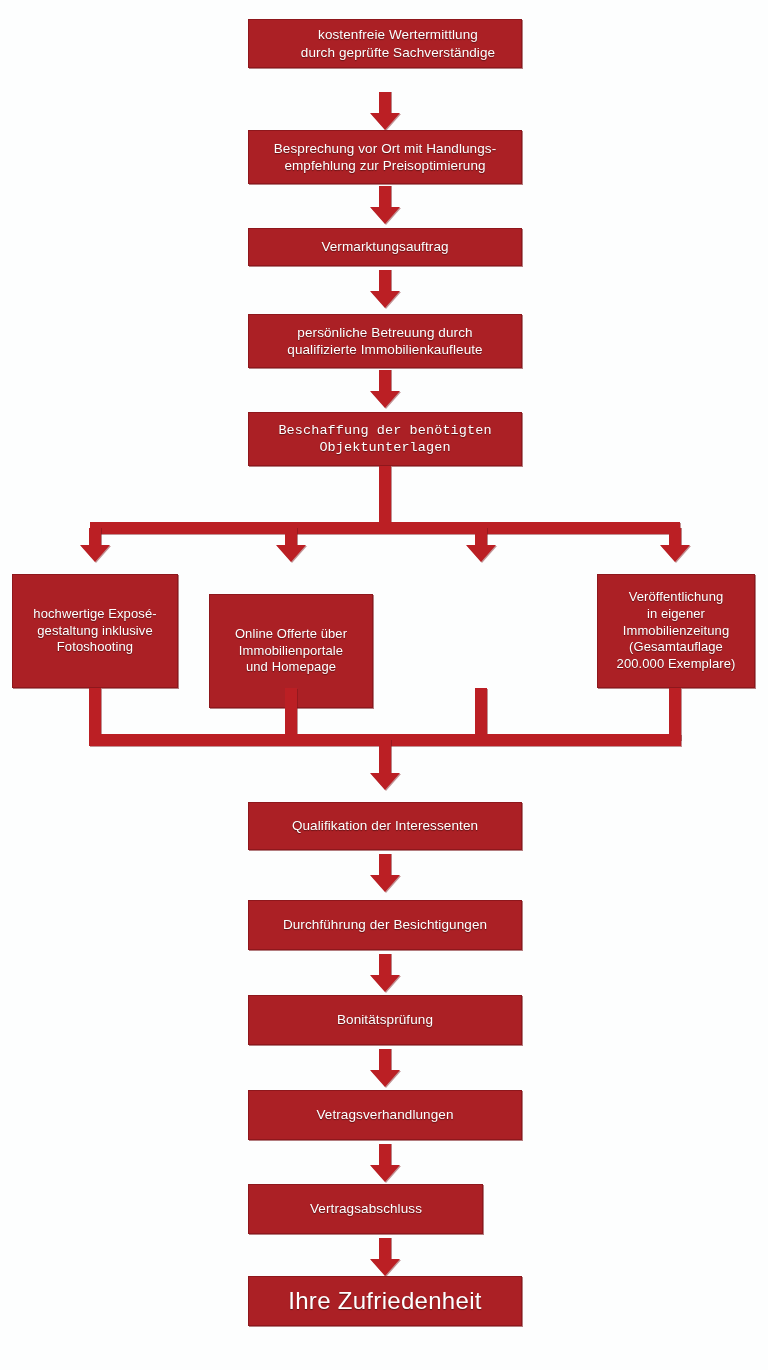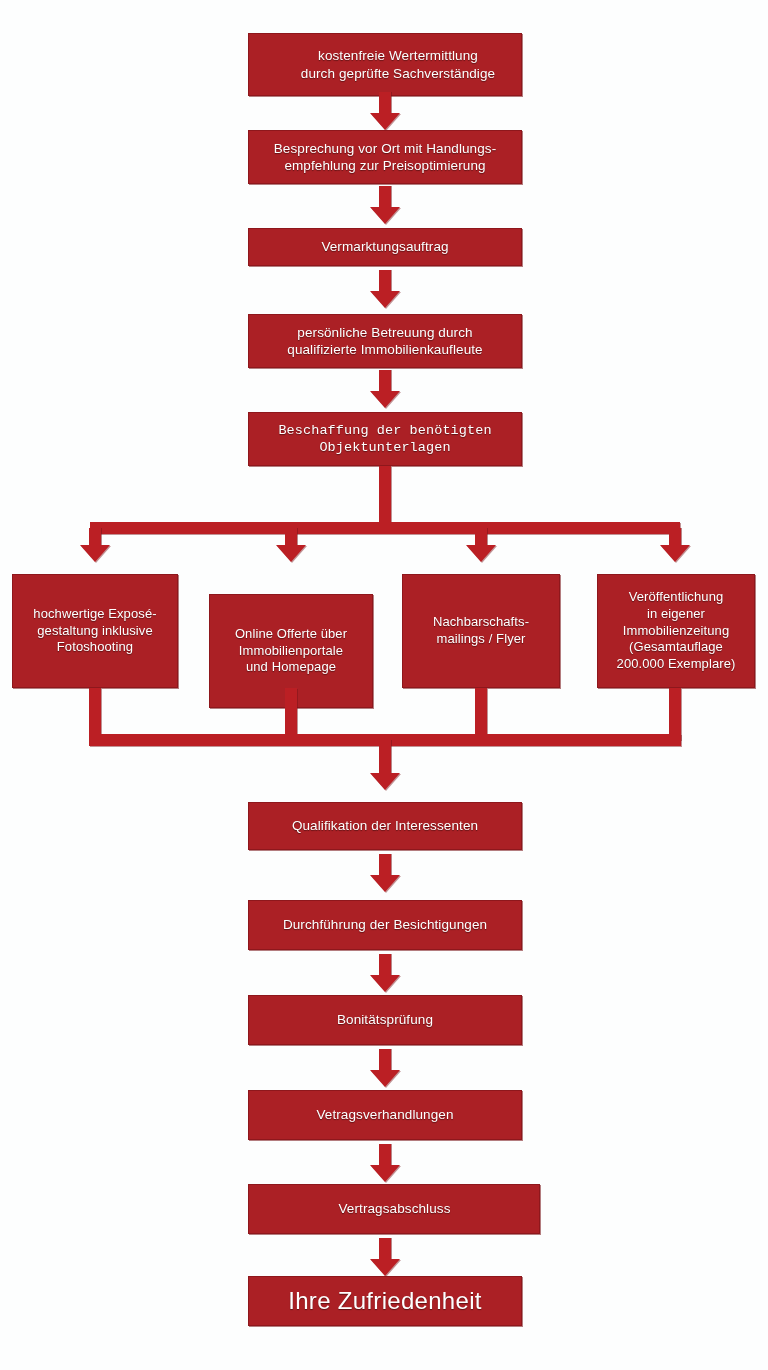--- a/index.html
+++ b/index.html
@@ -48,21 +48,21 @@
   }
 
   
   .seg{position:absolute;background:#bb1f24;box-shadow:1px 1px 0 rgba(120,18,22,.45);}
 </style>
 </head>
 <body>
 
 <div id="stage">
 
-  <div class="box" style="left:248px;top:33px;width:274px;height:63px;padding-left:32px;">
+  <div class="box" style="left:248px;top:19px;width:274px;height:49px;padding-left:32px;">
     <span>kostenfreie Wertermittlung
 durch geprüfte Sachverständige</span>
   </div>
 
   <div class="arrow" style="left:370px;top:92px;width:30px;height:38px;">
     <div class="stem" style="height:22px;"></div>
     <div class="head"></div>
   </div>
 
   <div class="box" style="left:248px;top:130px;width:274px;height:54px;">
@@ -122,24 +122,20 @@
 
   <div class="box small" style="left:12px;top:574px;width:166px;height:114px;">
     <span>hochwertige Exposé-
 gestaltung inklusive
 Fotoshooting</span>
   </div>
   <div class="box small" style="left:209px;top:594px;width:164px;height:114px;">
     <span>Online Offerte über
 Immobilienportale
 und Homepage</span>
-  </div>
-  <div class="box small" style="left:402px;top:574px;width:158px;height:114px;">
-    <span>Nachbarschafts-
-mailings / Flyer</span>
   </div>
   <div class="box small" style="left:597px;top:574px;width:158px;height:114px;">
     <span>Veröffentlichung
 in eigener
 Immobilienzeitung
 (Gesamtauflage
 200.000 Exemplare)</span>
   </div>
 
   <div class="seg" style="left:89px;top:688px;width:12px;height:52px;"></div>
@@ -182,21 +178,21 @@
 
   <div class="box" style="left:248px;top:1090px;width:274px;height:50px;">
     <span>Vetragsverhandlungen</span>
   </div>
 
   <div class="arrow" style="left:370px;top:1144px;width:30px;height:38px;">
     <div class="stem" style="height:22px;"></div>
     <div class="head"></div>
   </div>
 
-  <div class="box" style="left:248px;top:1184px;width:292px;height:50px;padding-left:7px;">
+  <div class="box" style="left:248px;top:1184px;width:235px;height:50px;padding-left:7px;">
     <span>Vertragsabschluss</span>
   </div>
 
   <div class="arrow" style="left:370px;top:1238px;width:30px;height:38px;">
     <div class="stem" style="height:22px;"></div>
     <div class="head"></div>
   </div>
 
   <div class="box final" style="left:248px;top:1276px;width:274px;height:50px;">
     <span>Ihre Zufriedenheit</span>

